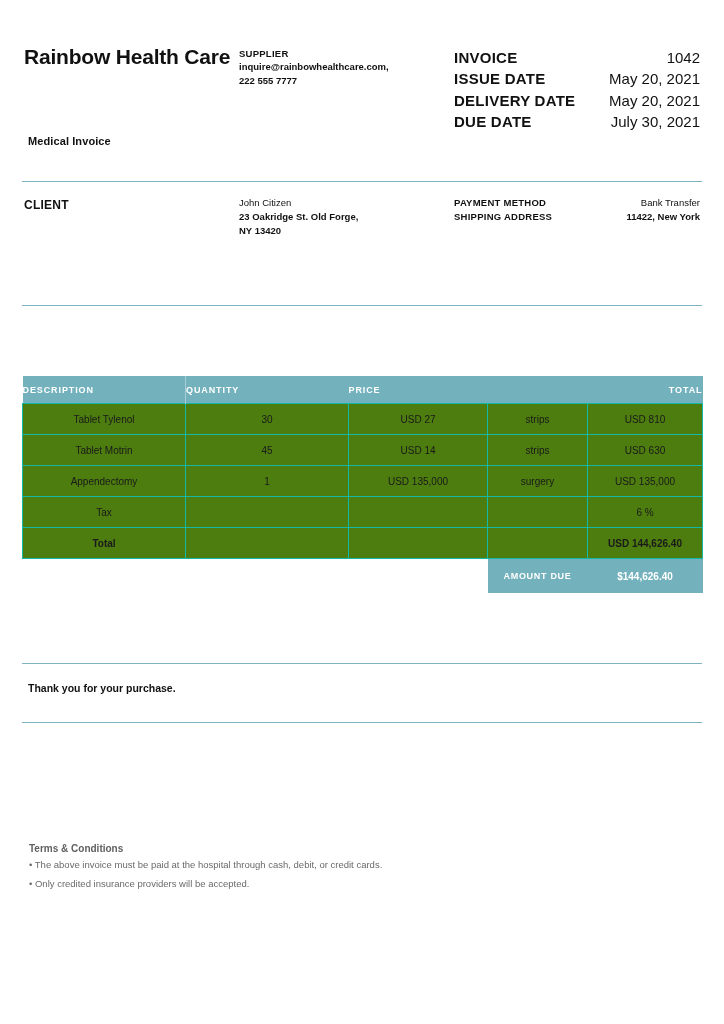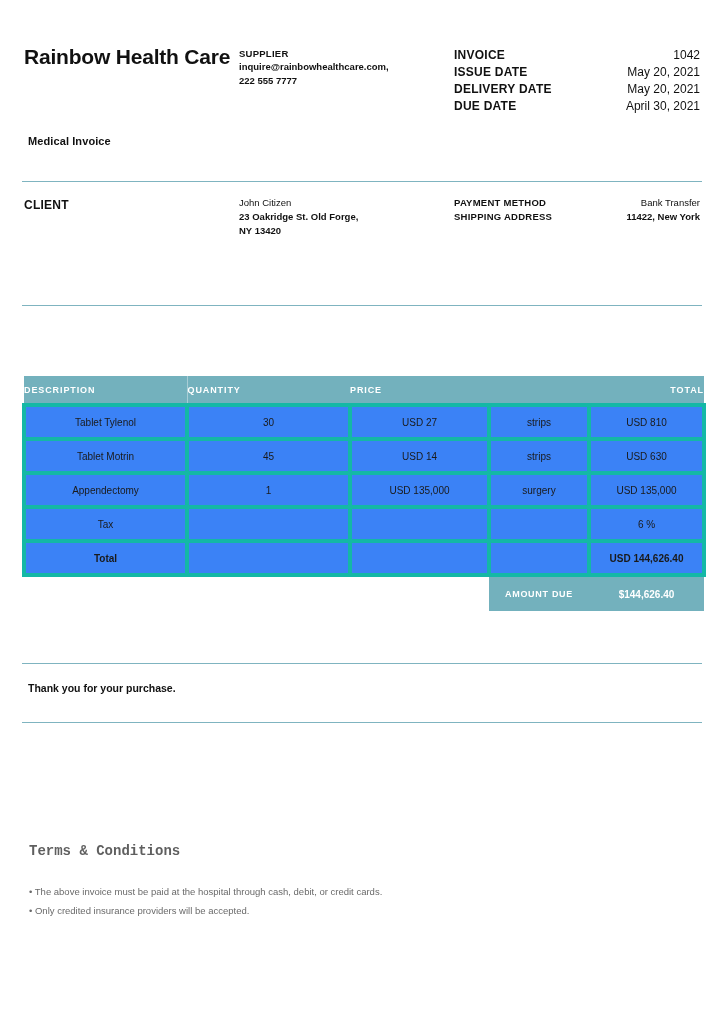--- a/index.html
+++ b/index.html
@@ -55,21 +55,21 @@
   .supplier-label {
     letter-spacing: 0.25px;
   }
   .meta-block {
     flex: 1 1 auto;
     padding-top: 3px;
   }
   .meta-line {
     display: flex;
     justify-content: space-between;
-    font-size: 12px;
+    font-size: 15px;
     line-height: 1.42;
   }
   .meta-key {
     font-weight: bold;
     letter-spacing: 0.25px;
     white-space: nowrap;
   }
   .meta-val {
     font-weight: normal;
     white-space: nowrap;
@@ -160,27 +160,27 @@
     height: 27px;
     vertical-align: middle;
   }
   .th-desc { text-align: left;  padding-left: 26px; }
   .th-qty  { text-align: left;  padding-left: 36px; border-left: 1px solid #a8cdd5; }
   .th-price{ text-align: left;  padding-left: 28px; }
   .th-blank{ }
   .th-total{ text-align: right; padding-right: 28px; }
 
   .body-cell {
-    border: 4px solid #14b8a6;
+    border: 1px solid #14b8a6;
     height: 30px;
     vertical-align: middle;
     text-align: center;
     color: #1a1a1a;
     font-size: 10px;
-    background: #3b82f6;
+    background: #4d7c0f;
   }
   .body-cell.bold { font-weight: bold; }
 
   .due-spacer {
     border: none;
     background: #ffffff;
     height: 34px;
   }
   .due-label {
     background: #73b1bd;
@@ -216,25 +216,24 @@
 
   
   .terms {
     position: absolute;
     left: 29px;
     top: 843px;
     width: 640px;
     color: #6a6a6a;
   }
   .terms-title {
-    font-size: 14px;
+    font-size: 10px;
     font-weight: bold;
     color: #5f5f5f;
-    margin-bottom: 24px;
-    font-family: Liberation Mono, monospace;
+    margin-bottom: 2px;
   }
   .terms-item {
     font-size: 9.5px;
     line-height: 1.95;
     color: #6a6a6a;
   }
 </style>
 </head>
 <body>
 
@@ -259,21 +258,21 @@
         <div class="meta-line">
           <span class="meta-key">ISSUE DATE</span>
           <span class="meta-val">May 20, 2021</span>
         </div>
         <div class="meta-line">
           <span class="meta-key">DELIVERY DATE</span>
           <span class="meta-val">May 20, 2021</span>
         </div>
         <div class="meta-line">
           <span class="meta-key">DUE DATE</span>
-          <span class="meta-val">April 30, 2021</span>
+          <span class="meta-val">July 30, 2021</span>
         </div>
       </div>
 
     </div>
   </div>
 
   <div class="doc-type">Medical Invoice</div>
 
   <div class="rule rule-1"></div>
 

